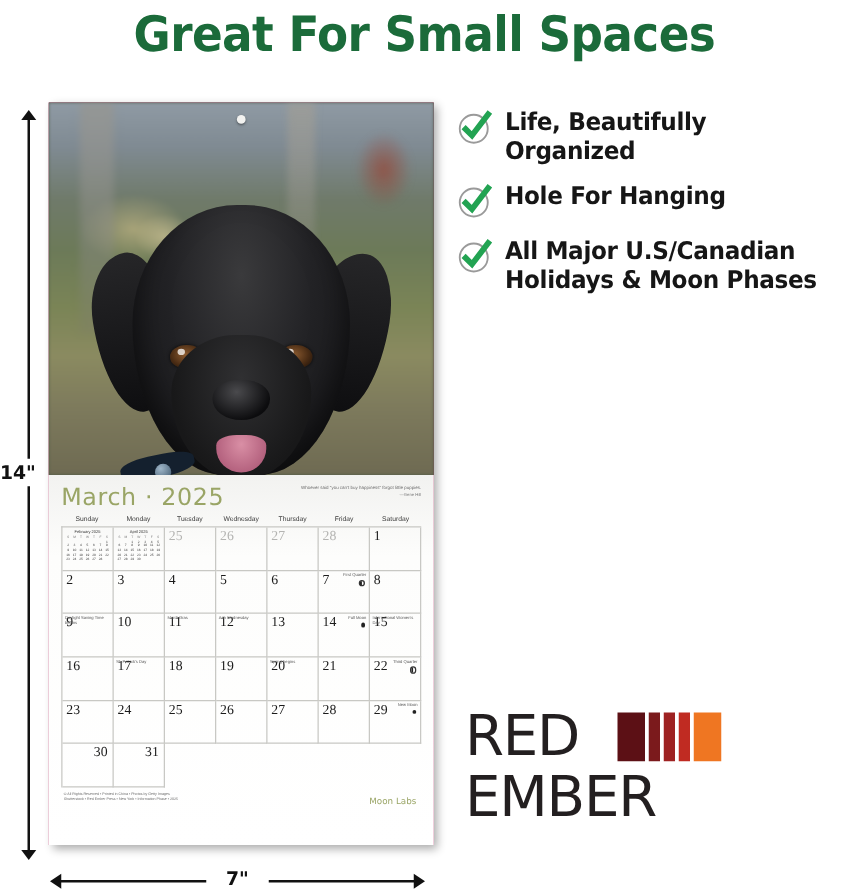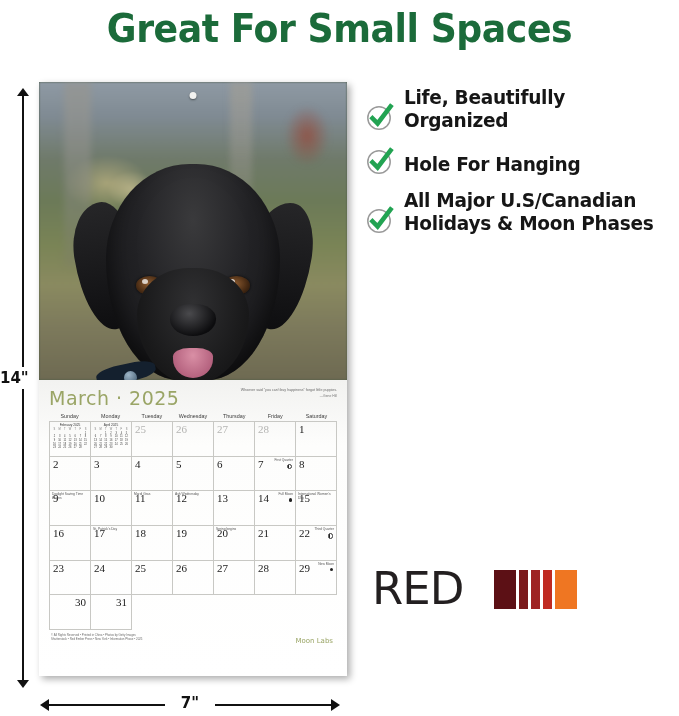--- a/index.html
+++ b/index.html
@@ -423,21 +423,21 @@
 
   
   #features {
     position: absolute;
     left: 365px;
     top: 86px;
     width: 312px;
   }
   .feature {
     display: flex;
-    align-items: flex-end;
+    align-items: flex-start;
     margin-bottom: 13px;
   }
   .feature .check-icon {
     flex: 0 0 auto;
     width: 30px;
     height: 30px;
     margin-right: 9px;
     margin-top: 1px;
   }
   .feature .label {
@@ -822,13 +822,14 @@
   <div id="logo-row1">
     <span id="logo-red">RED</span>
     <span id="logo-bars">
         <span class="bar wide" style="background: rgb(92, 16, 21);"></span>
         <span class="bar" style="background: rgb(123, 26, 28);"></span>
         <span class="bar" style="background: rgb(158, 34, 34);"></span>
         <span class="bar" style="background: rgb(192, 43, 34);"></span>
         <span class="bar wide" style="background: rgb(239, 118, 34);"></span>
       </span>
   </div>
+  <div id="logo-ember">EMBER</div>
 </div>
 
 </body></html>

